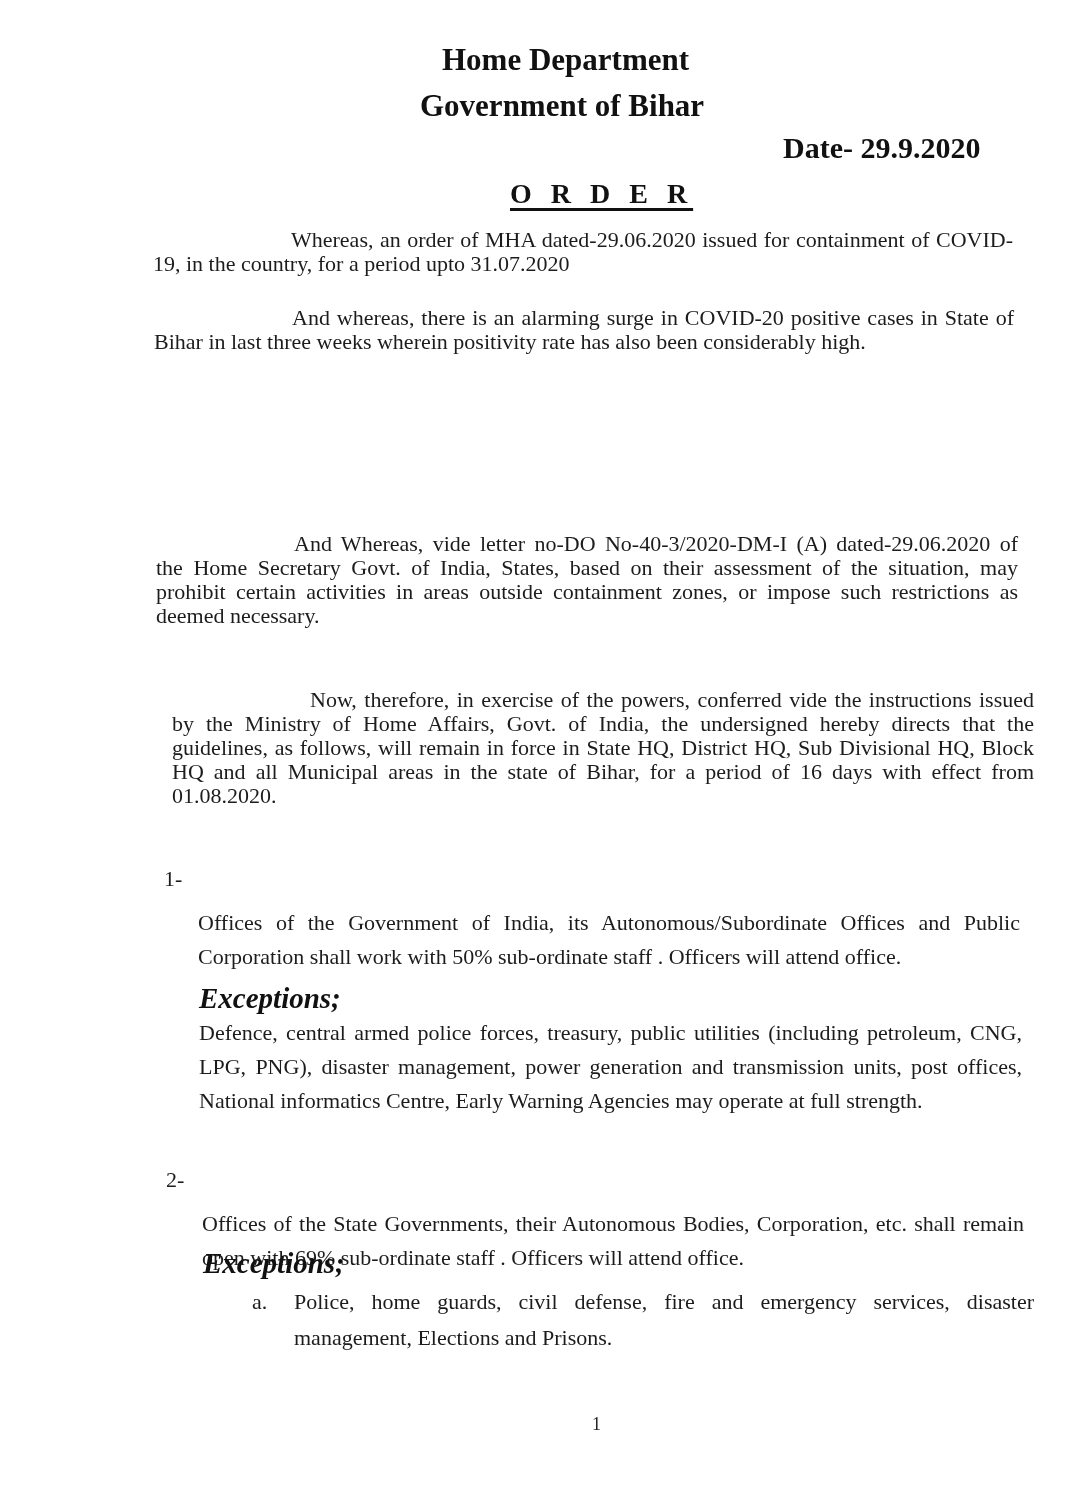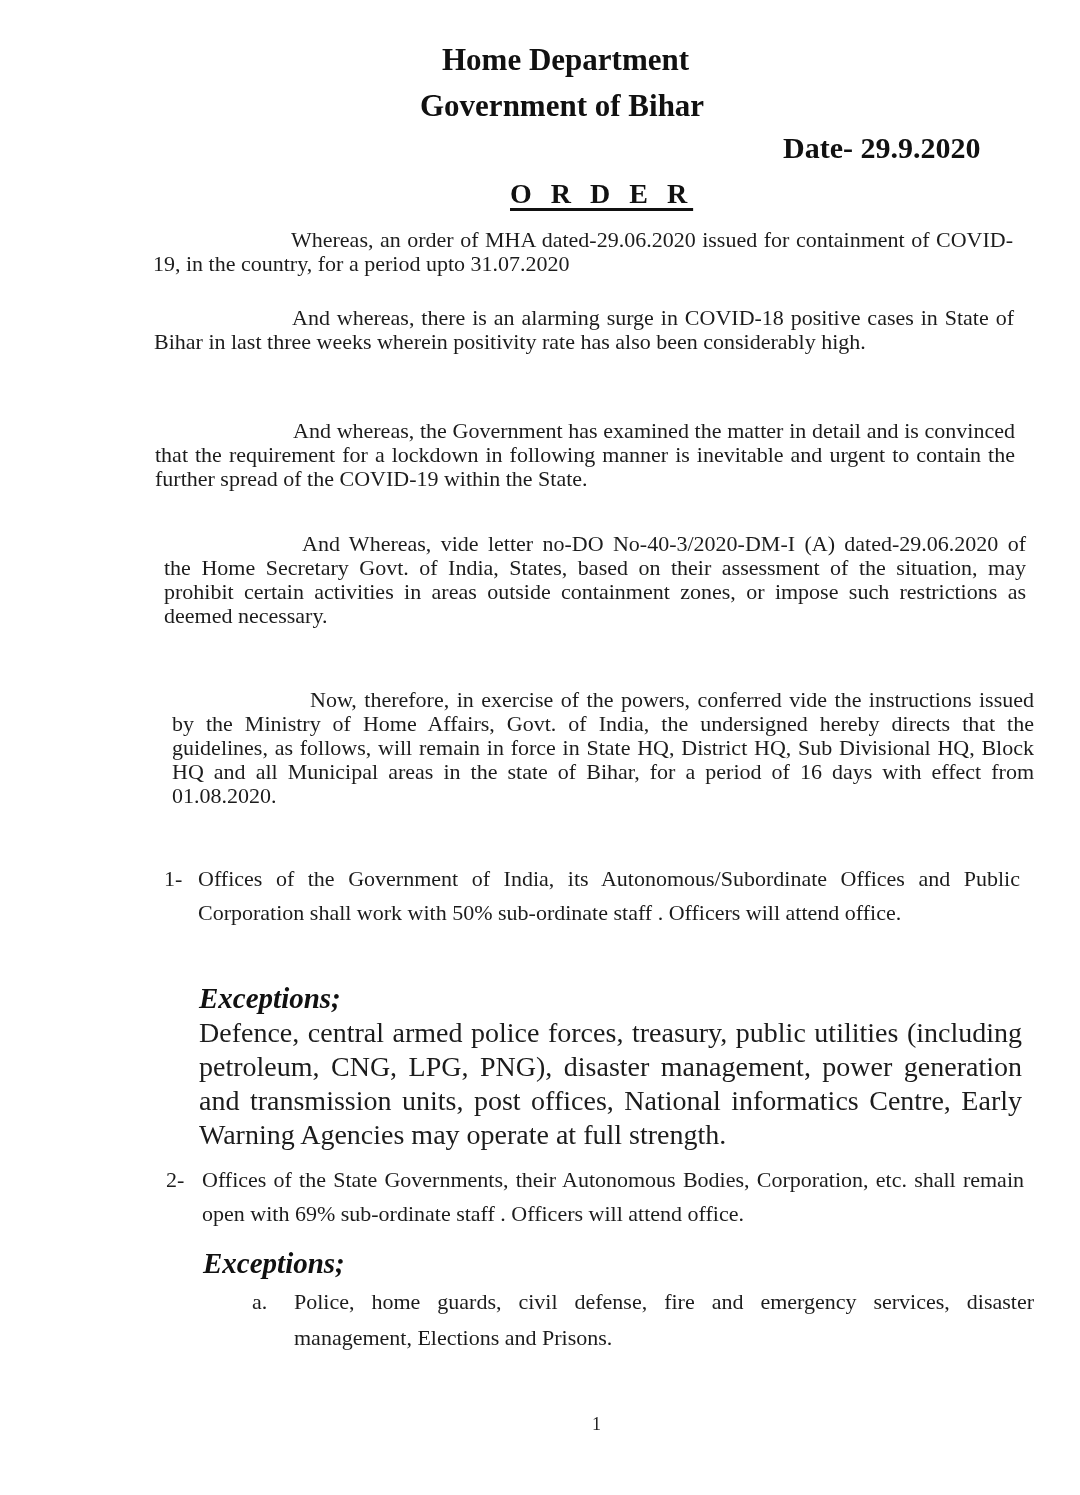--- a/index.html
+++ b/index.html
@@ -15,51 +15,50 @@
     .date { position: absolute; left: 783px; top: 131px; font-weight: bold; font-size: 30px; white-space: nowrap; color: #111; }
     .order { position: absolute; left: 510px; top: 178px; font-weight: bold; font-size: 28px; letter-spacing: 6px; text-decoration: underline; text-underline-offset: 5px; text-decoration-thickness: 3px; color: #111; text-align: center; }
     .para {
       position: absolute; font-size: 22px; line-height: 24px;
       text-align: justify; text-align-last: left; color: #1c1c1c;
     }
     .para .ind { display: inline-block; width: 138px; }
     .p1 { left: 153px; top: 228px; width: 860px; }
     .p2 { left: 154px; top: 306px; width: 860px; }
     .p3 { left: 155px; top: 419px; width: 860px; }
-    .p4 { left: 164px; top: 532px; width: 862px; }
+    .p4 { left: 156px; top: 532px; width: 862px; }
     .p5 { left: 172px; top: 688px; width: 862px; }
     .item { position: absolute; font-size: 22px; line-height: 34px; color: #1c1c1c; }
     .item .num { position: absolute; left: 0; top: 0; }
-    .item .body { position: absolute; text-align: justify; text-align-last: left; }
+    .item .body { position: absolute; text-align: justify; text-align-last: left; margin-top: 44px; }
     .i1 { left: 164px; top: 862px; width: 860px; }
     .i1 .body { left: 34px; width: 822px; }
     .exc { position: absolute; font-size: 29px; font-weight: bold; font-style: italic; color: #111; }
     .exc1 { left: 199px; top: 982px; }
-    .exc1-list { position: absolute; left: 199px; top: 1016px; width: 823px; font-size: 28px; line-height: 34px; text-align: justify; text-align-last: left; color: #1c1c1c; }
+    .exc1-list { position: absolute; left: 199px; top: 1016px; width: 823px; font-size: 22px; line-height: 34px; text-align: justify; text-align-last: left; color: #1c1c1c; }
     .i2 { left: 166px; top: 1163px; width: 860px; }
     .i2 .body { left: 36px; width: 822px; }
     .exc2 { left: 203px; top: 1247px; }
     .sub { position: absolute; left: 252px; top: 1284px; width: 775px; font-size: 22px; line-height: 36px; color: #1c1c1c; }
     .sub .num { position: absolute; left: 0; top: 0; }
     .sub .body { position: absolute; left: 42px; width: 740px; text-align: justify; text-align-last: left; }
     .pgno { position: absolute; left: 592px; top: 1414px; font-size: 18px; color: #222; }
   </style>
 </head>
 <body>
 
 <div class="page">
 
   <div class="hdr hdr2">Government of Bihar</div>
   <div class="hdr hdr1">Home Department</div>
   <div class="date">Date- 29.9.2020</div>
   <div class="order">O R D E R</div>
 
   <div class="para p1"><span class="ind"></span><span>Whereas, an order of MHA dated-29.06.2020 issued for containment of COVID-19, in the country, for a period upto 31.07.2020</span></div>
-  <div class="para p2"><span class="ind"></span><span>And whereas, there is an alarming surge in COVID-18 positive cases in State of Bihar in last three weeks wherein positivity rate has also been considerably high.</span></div>
-  <div class="para p3"><span class="ind"></span><span>And whereas, the Government has examined the matter in detail and is convinced that the requirement for a lockdown in following manner is inevitable and urgent to contain the further spread of the COVID-19 within the State.</span></div>
+  <div class="para p2"><span class="ind"></span><span>And whereas, there is an alarming surge in COVID-20 positive cases in State of Bihar in last three weeks wherein positivity rate has also been considerably high.</span></div>
   <div class="para p4"><span class="ind"></span><span>And Whereas, vide letter no-DO No-40-3/2020-DM-I (A) dated-29.06.2020 of the Home Secretary Govt. of India, States, based on their assessment of the situation, may prohibit certain activities in areas outside containment zones, or impose such restrictions as deemed necessary.</span></div>
   <div class="para p5"><span class="ind"></span><span>Now, therefore, in exercise of the powers, conferred vide the instructions issued by the Ministry of Home Affairs, Govt. of India, the undersigned hereby directs that the guidelines, as follows, will remain in force in State HQ, District HQ, Sub Divisional HQ, Block HQ and all Municipal areas in the state of Bihar, for a period of 16 days with effect from 01.08.2020.</span></div>
 
   <div class="item i1">
     <span class="num">1-</span>
     <span class="body">Offices of the Government of India, its Autonomous/Subordinate Offices and Public Corporation shall work with 50% sub-ordinate staff . Officers will attend office.</span>
   </div>
   <div class="exc exc1">Exceptions;</div>
   <div class="exc1-list">Defence, central armed police forces, treasury, public utilities (including petroleum, CNG, LPG, PNG), disaster management, power generation and transmission units, post offices, National informatics Centre, Early Warning Agencies may operate at full strength.</div>
 

